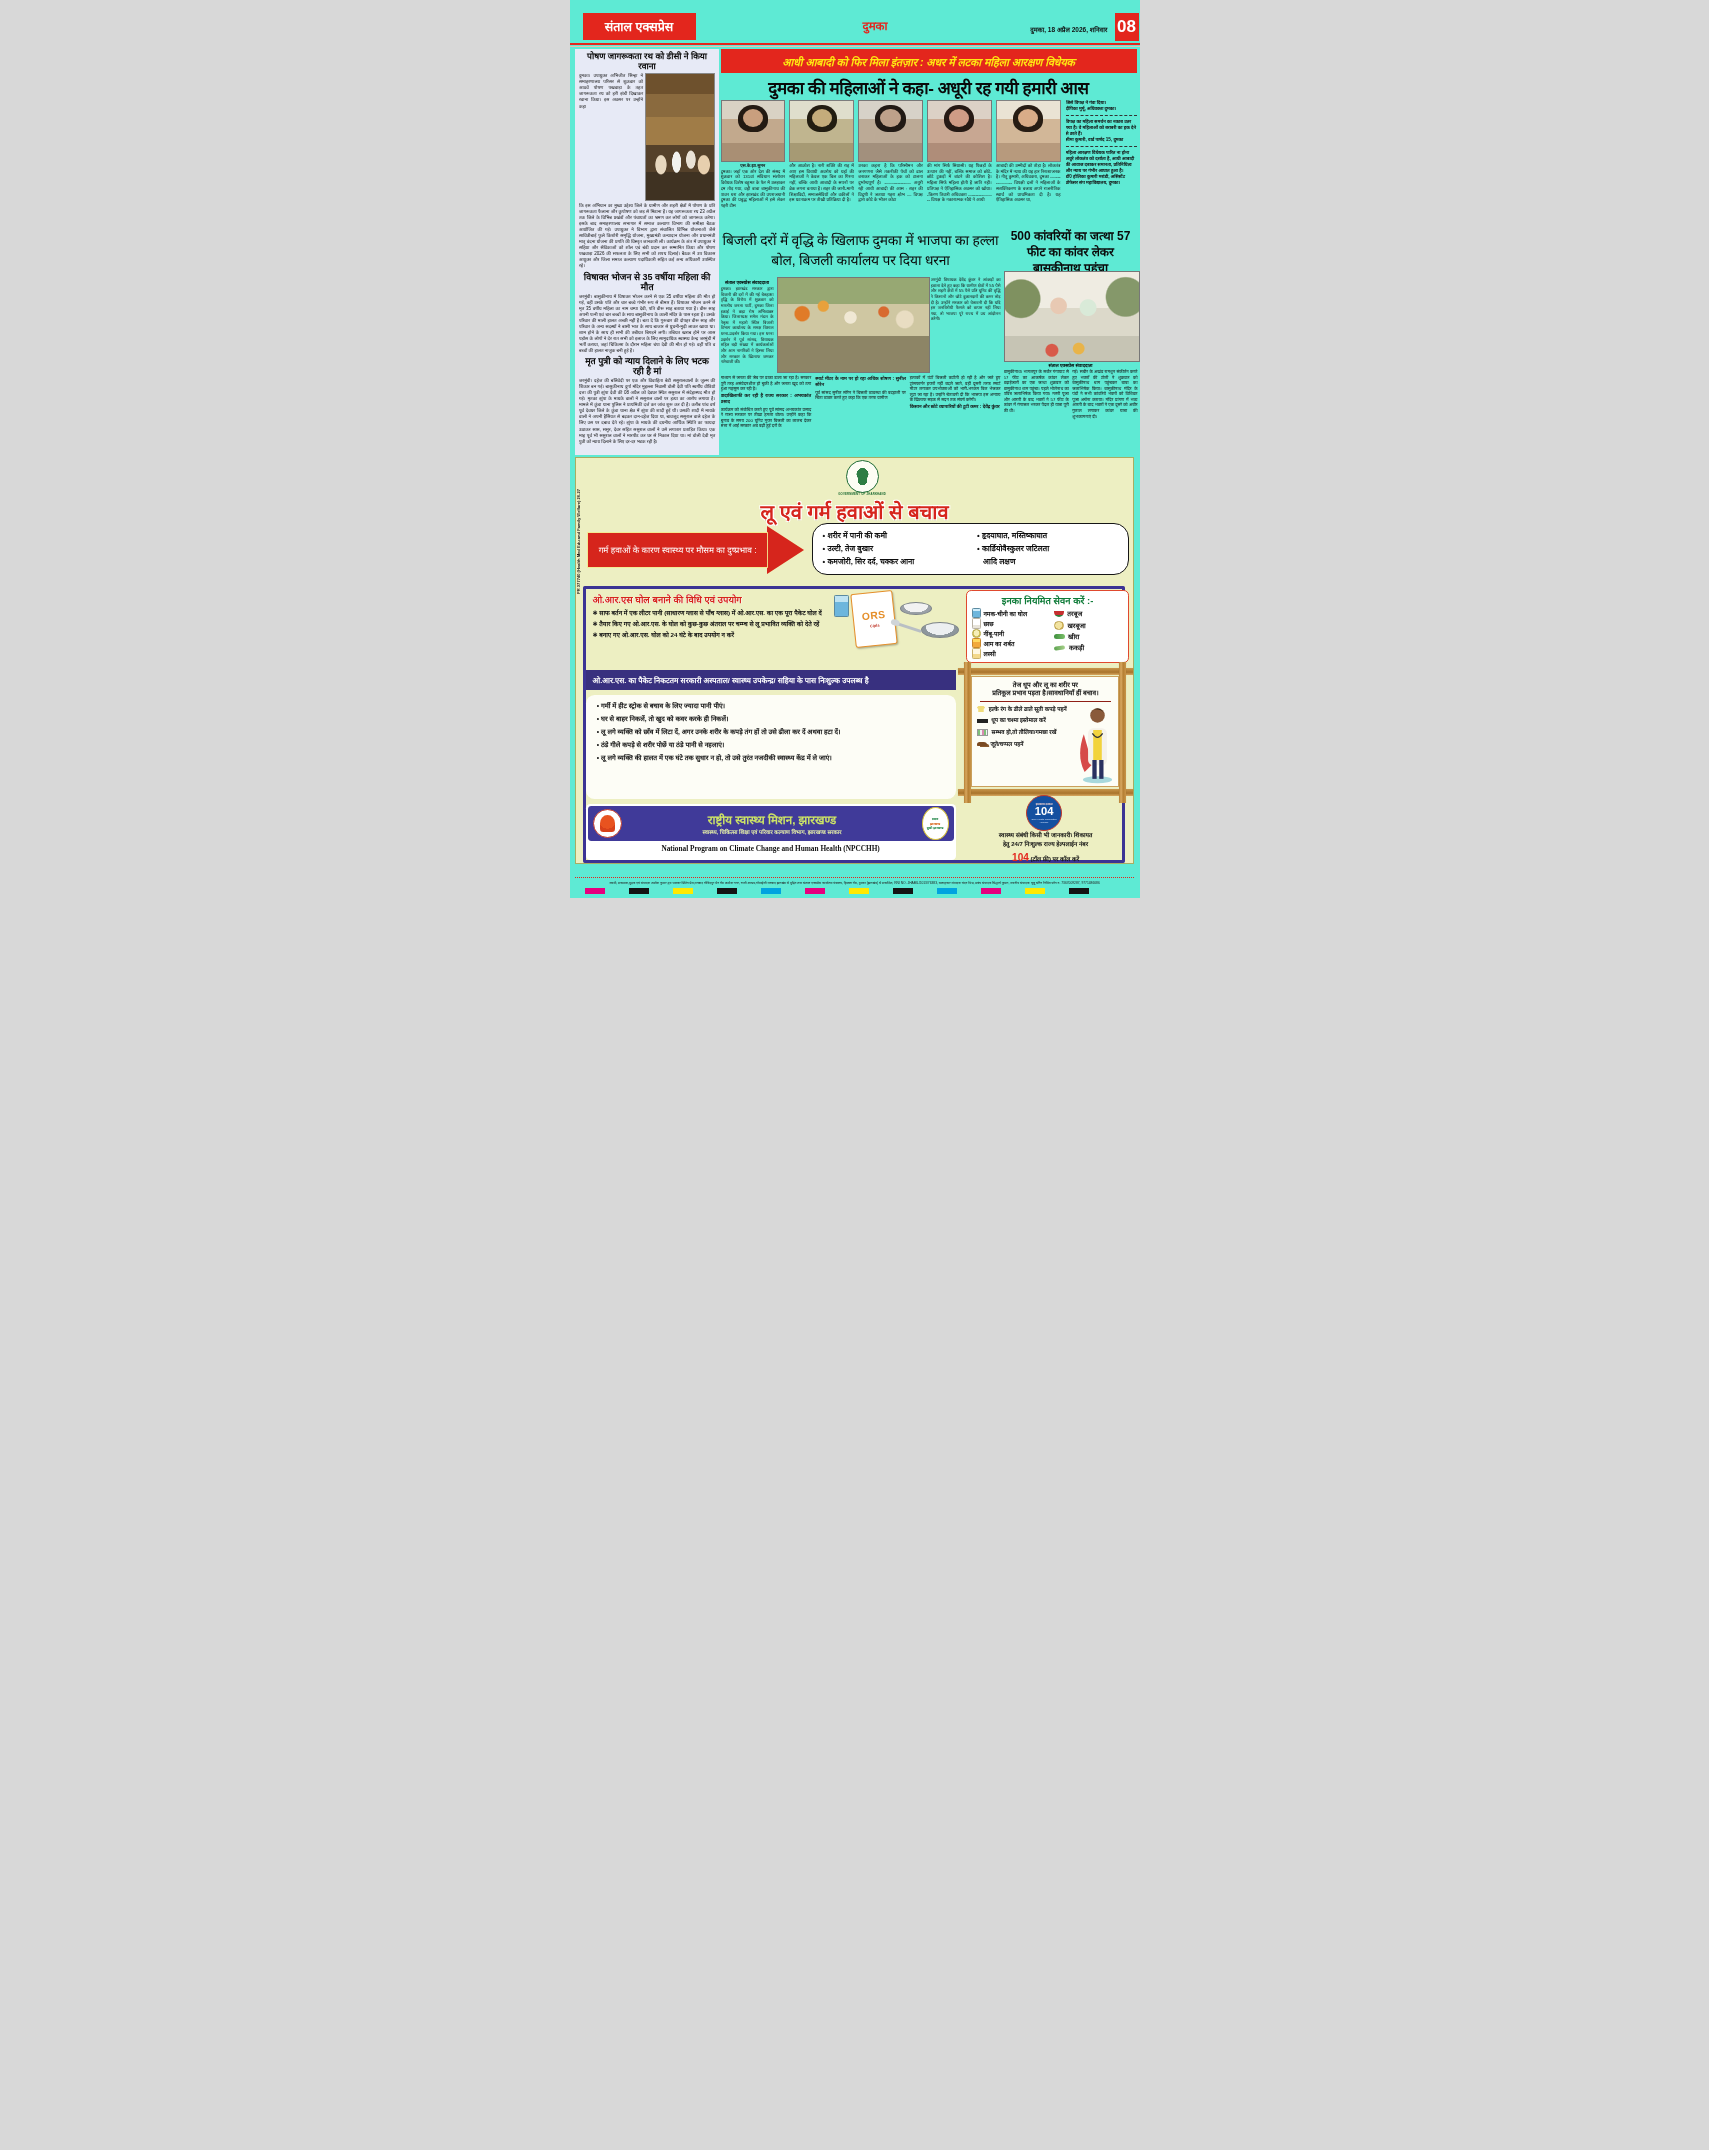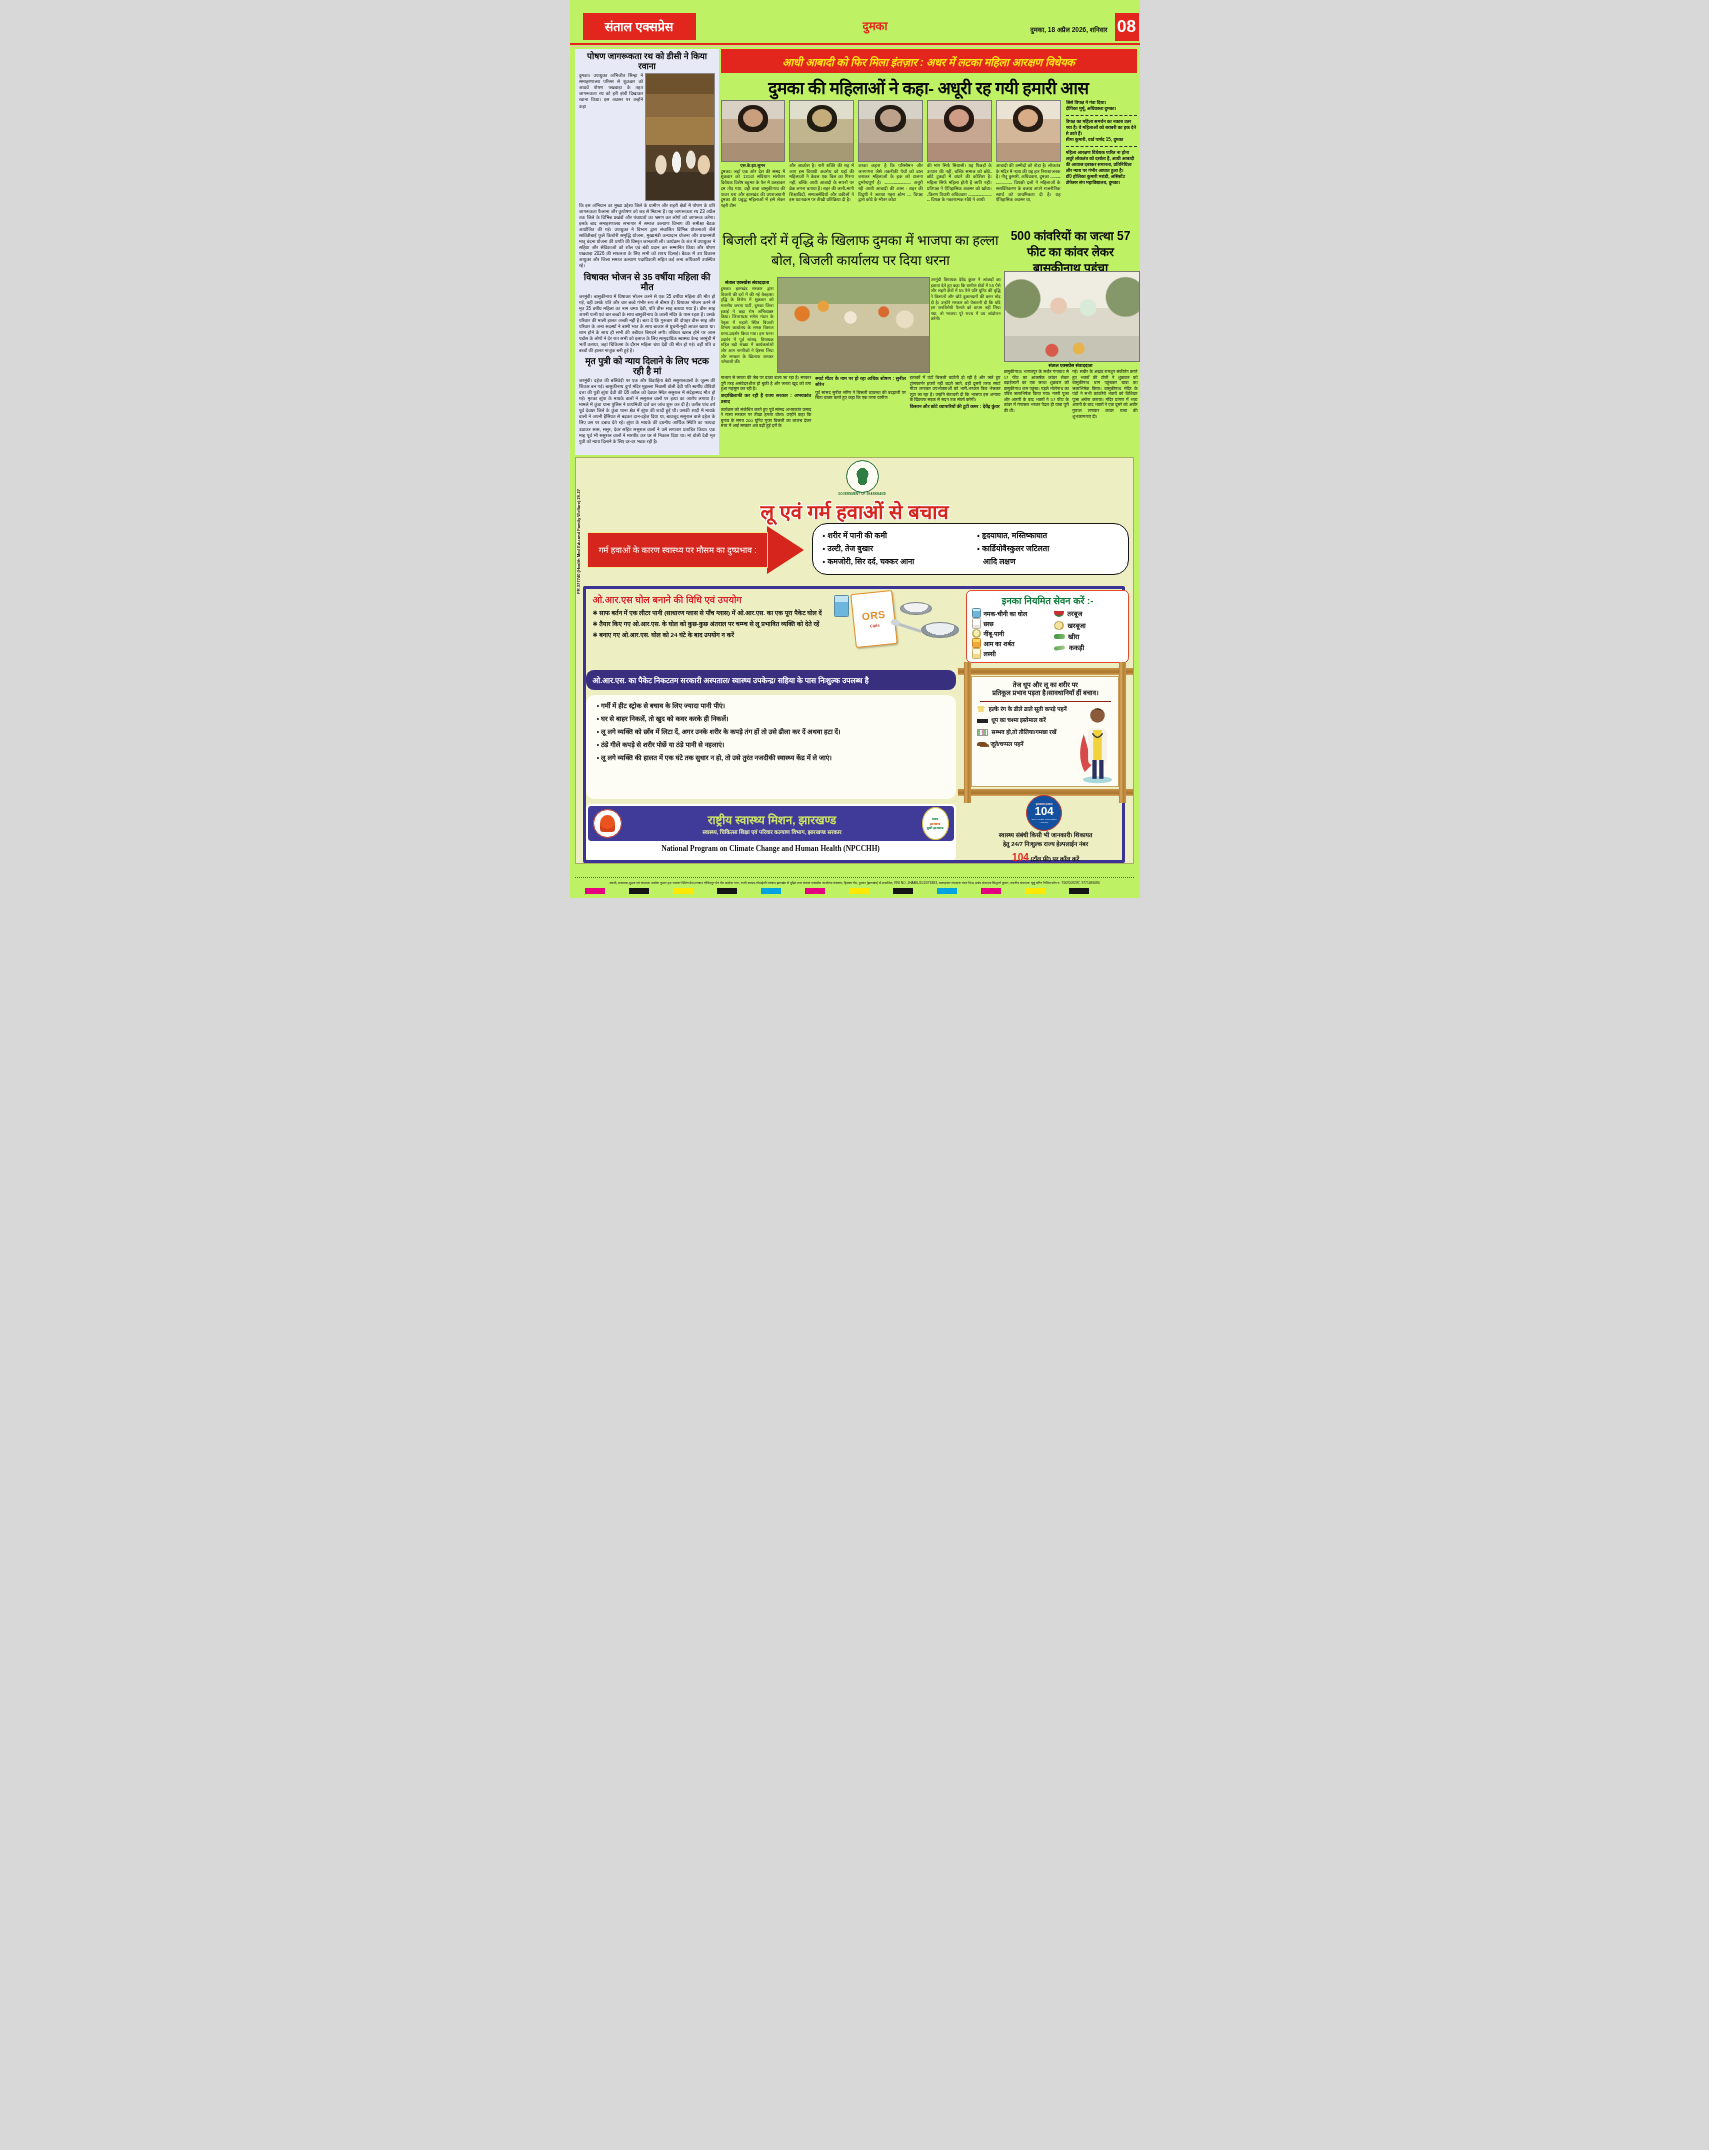--- a/index.html
+++ b/index.html
@@ -1,16 +1,16 @@
 <!DOCTYPE html>
 <html style="font-size:6.9px"><head>
 <meta charset="utf-8">
 <style>
   html,body{margin:0;padding:0;background:#d8d8d8;font-family:"Liberation Sans","DejaVu Sans",sans-serif;}
-  #page{position:relative;width:570px;height:898px;background:#bef264;margin:0 auto;overflow:hidden;}
+  #page{position:relative;width:570px;height:898px;background:#5eead4;margin:0 auto;overflow:hidden;}
   .abs{position:absolute;}
   .b{font-weight:700;}
   .c{text-align:center;}
   .j{text-align:justify;}
   .clip{overflow:hidden;}
   
   .mast-logo{left:13px;top:13px;width:113px;height:27px;background:#e3261d;color:#fff;display:flex;align-items:center;justify-content:center;font-size:12.5px;font-weight:800;}
   .mast-edition{left:258px;top:18px;width:95px;color:#e3261d;font-size:11.6px;font-weight:800;text-align:center;}
   .mast-date{left:426px;top:25px;width:112px;text-align:right;font-size:6.5px;font-weight:700;color:#111;}
   .mast-page{left:545px;top:13px;width:24px;height:28px;background:#e3261d;color:#fff;display:flex;align-items:center;justify-content:center;font-size:17px;font-weight:800;}
@@ -113,21 +113,21 @@
   .i-saltwater{background:linear-gradient(180deg,#cfeefc 0 30%,#6db6dd 30%);border:0.4px solid #5b8aa0;}
   .i-chaach{background:linear-gradient(180deg,#fff 0 70%,#e8e4da 70%);border:0.4px solid #b9b2a4;}
   .i-lemon{background:radial-gradient(circle at 50% 45%,#f6efb8 0 55%,#d7c765 56%);border:0.4px solid #b4a648;border-radius:50%;height:6.5px;}
   .i-mango{background:linear-gradient(180deg,#ffd95e 0 40%,#f2a93b 40%);border:0.4px solid #c8862a;}
   .i-lassi{background:linear-gradient(180deg,#fff7e0 0 50%,#f4d98b 50%);border:0.4px solid #c9b06a;}
   .fitem{display:flex;align-items:center;gap:3.4px;font-size:6.5px;font-weight:800;color:#101010;line-height:1.75;}
   .i-watermelon{width:9.5px;height:5.6px;background:linear-gradient(180deg,#c62f2f 0 70%,#2f7d3a 70%);border-radius:0 0 9.5px 9.5px;flex:0 0 auto;}
   .i-melon{width:7.7px;height:7.7px;border-radius:50%;background:radial-gradient(circle at 45% 45%,#f2e3a0 0 60%,#d9b95c 61%);border:0.4px solid #bba14e;flex:0 0 auto;}
   .i-cucumber{width:10.3px;height:4.7px;border-radius:3.4px;background:linear-gradient(90deg,#3e8f3e,#7cc06a);flex:0 0 auto;}
   .i-kakdi{width:11.2px;height:3.9px;border-radius:3.4px;background:linear-gradient(90deg,#5ba24f,#a7d08a);transform:rotate(-8deg);flex:0 0 auto;}
-  #ors-strip{left:9.5px;top:212px;width:370px;height:20px;background:#38307f;color:#fff;border-radius:8px;display:flex;align-items:center;padding:0 6.9px;box-sizing:border-box;font-size:7.5px;font-weight:800;}
+  #ors-strip{left:9.5px;top:212px;width:370px;height:20px;background:#38307f;color:#fff;border-radius:0;display:flex;align-items:center;padding:0 6.9px;box-sizing:border-box;font-size:7.5px;font-weight:800;}
   #tips{left:9.5px;top:237px;width:370px;height:104px;background:#fdfdf6;border-radius:8.6px;box-sizing:border-box;padding:6px 11.2px;overflow:hidden;}
   .tip{font-size:6.7px;font-weight:800;color:#101010;line-height:1.42;margin-bottom:3.4px;}
   .tip::before{content:"•  ";}
   
   #board{left:385px;top:207px;width:169px;height:134px;}
   .wood{position:absolute;background:linear-gradient(90deg,#b57f33,#d8a860 30%,#b57f33 60%,#c89448);box-shadow:0 0.4px 0.9px rgba(0,0,0,.4);}
   .wood.h{height:6.9px;background:linear-gradient(180deg,#c8954a,#a9742c 60%,#d8a860);}
   #board .inner{position:absolute;left:10.3px;top:11.2px;width:148px;height:111px;background:#fdfdf6;border:0.4px solid #caa05c;overflow:hidden;padding:3.4px 4.3px;box-sizing:border-box;}
   #board .bt{font-size:6.5px;font-weight:800;text-align:center;line-height:1.35;color:#111;}
   #board .hr{border-top:1.3px solid #8f1f16;margin:2.6px 3.4px;}

